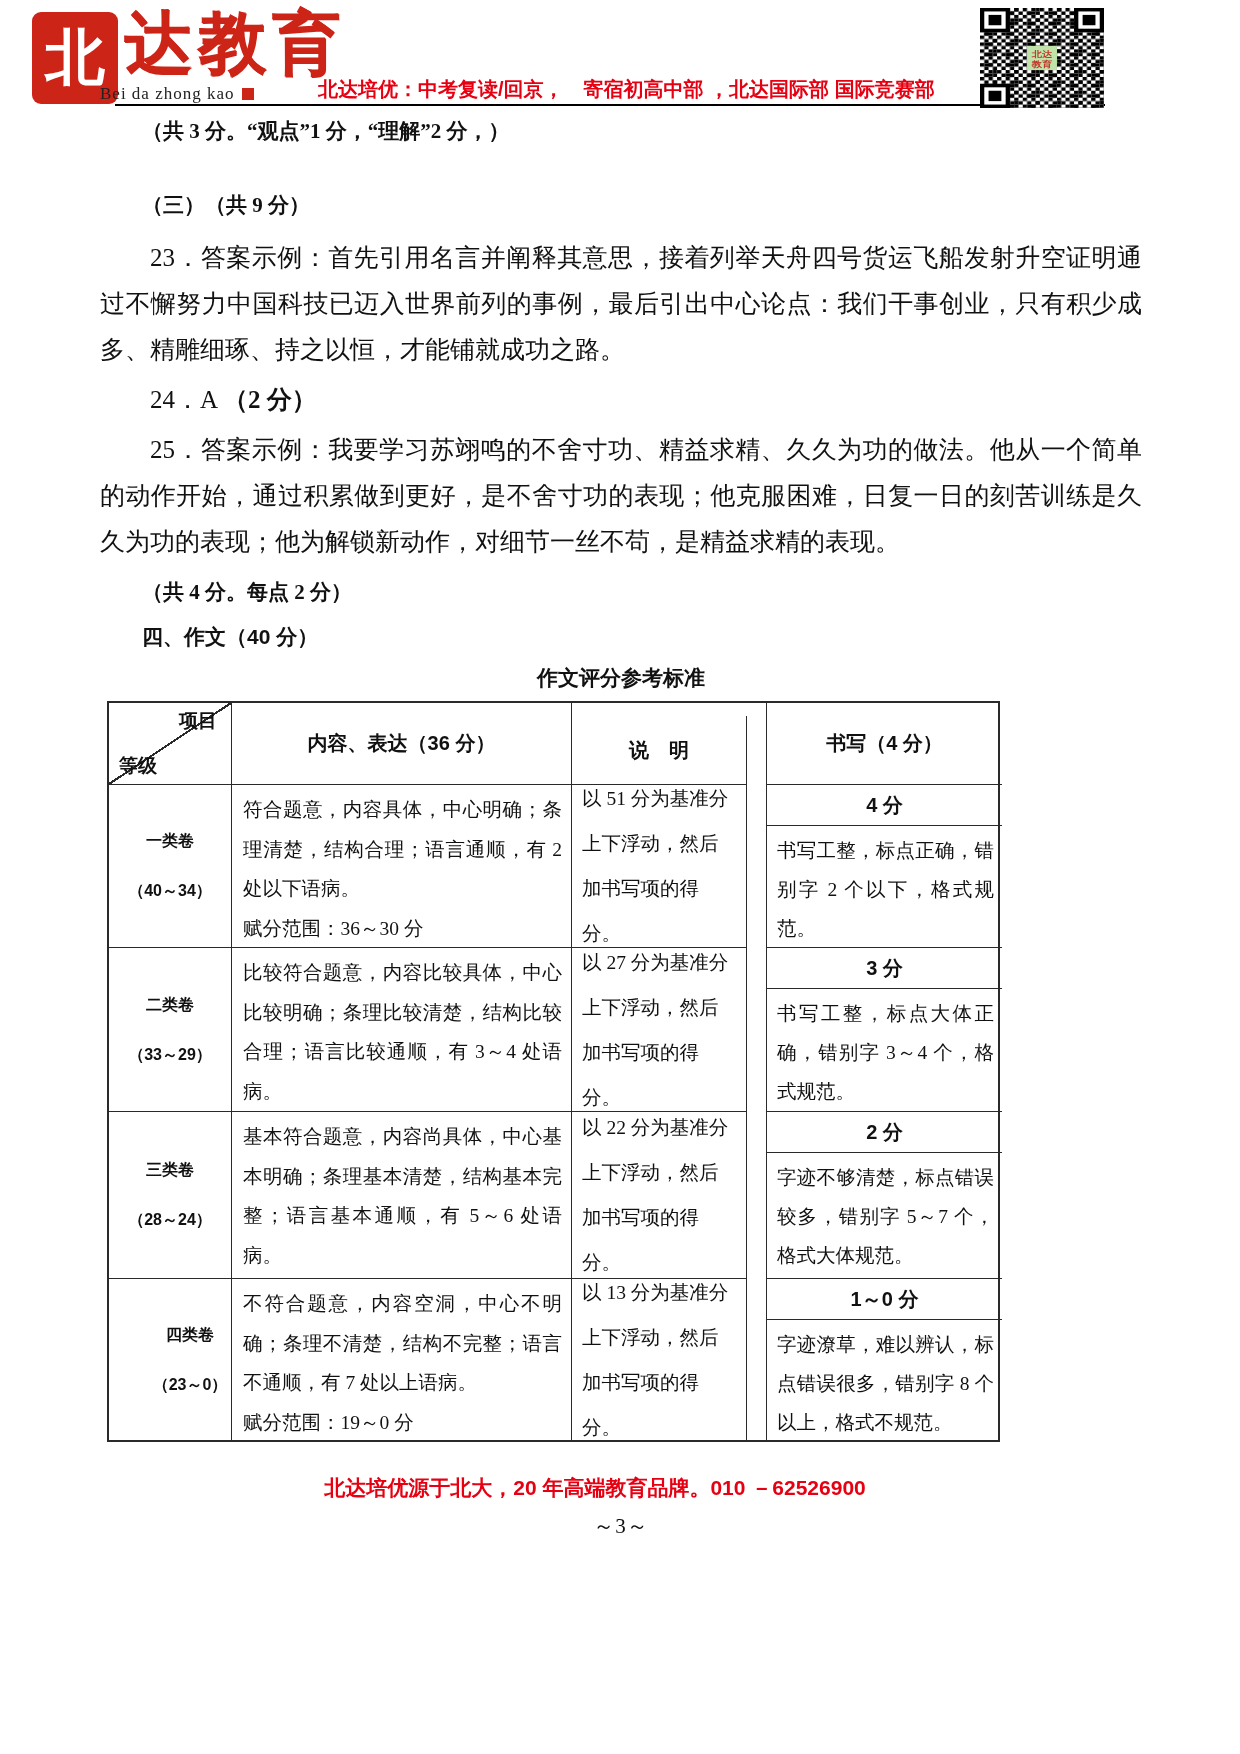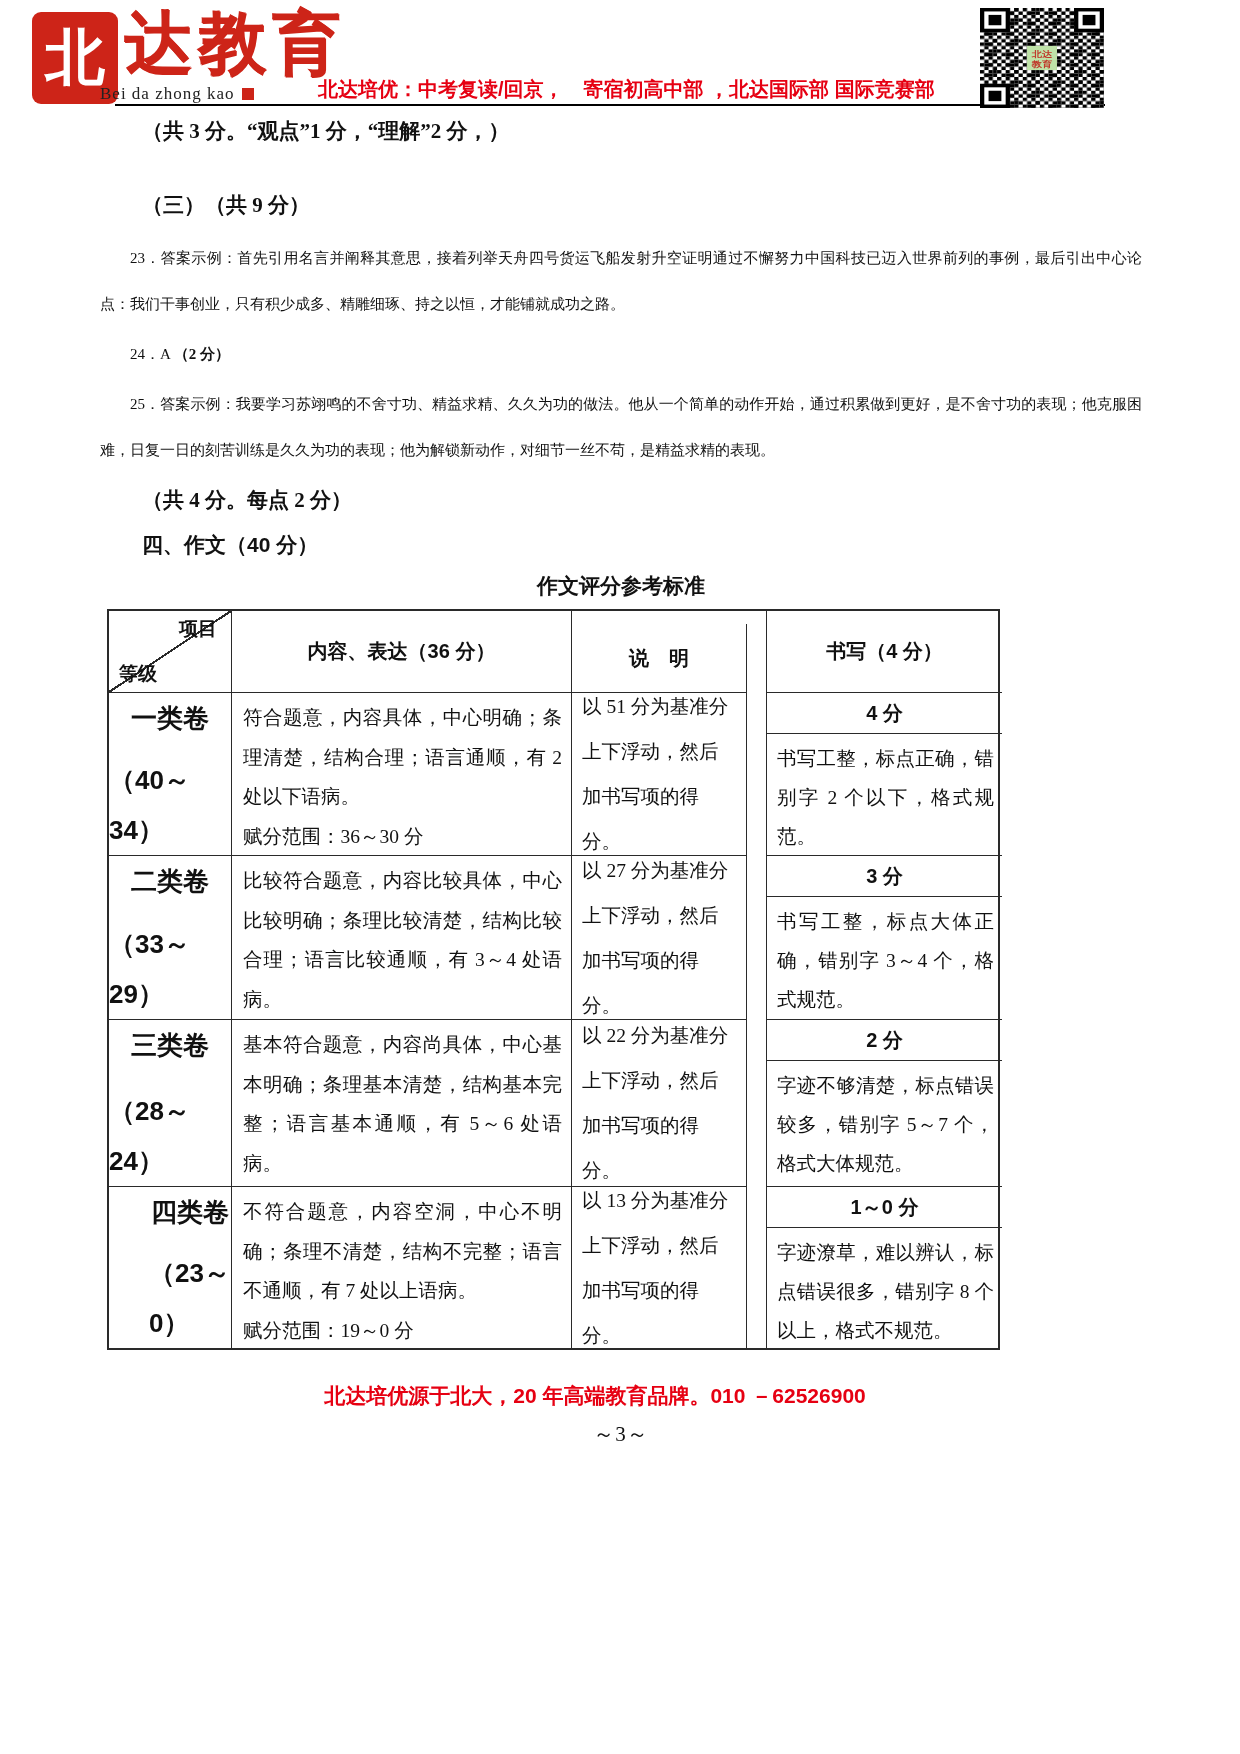--- a/index.html
+++ b/index.html
@@ -37,21 +37,21 @@
   .tagline{
     position:absolute;left:318px;top:76px;width:640px;
     font-family:"Liberation Sans","DejaVu Sans",sans-serif;
     font-size:20px;font-weight:bold;color:#e60012;white-space:nowrap;
   }
   .header-rule{position:absolute;left:115px;top:104px;width:990px;border-top:2.5px solid #000;}
   .qr{position:absolute;left:980px;top:8px;width:124px;height:100px;}
   
   .content{position:absolute;top:112px;left:0;right:0;padding:0 98px 0 100px;}
   .bline{font-size:21px;line-height:30px;text-indent:2em;font-weight:bold;}
-  .para{font-size:15px;line-height:46px;text-align:justify;text-indent:2em;}
+  .para{font-size:25px;line-height:46px;text-align:justify;text-indent:2em;}
   .mt-s{margin-top:12px;} .mt-m{margin-top:15px;} .mt-l{margin-top:44px;}
   .tbl-title{
     margin-top:12px;text-align:center;font-size:21px;font-weight:bold;
     font-family:"Liberation Sans","DejaVu Sans",sans-serif;
   }
   
   .rubric{
     margin:9px 0 0 7px;
     width:893px;
     display:grid;
@@ -71,22 +71,22 @@
   }
   .diag{
     position:relative;
     background:linear-gradient(to bottom right,transparent calc(50% - 1px),#2a2a2a calc(50% - 1px),#2a2a2a calc(50% + 1px),transparent calc(50% + 1px));
     font-weight:bold;font-size:19px;
     font-family:"Liberation Sans","DejaVu Sans",sans-serif;
   }
   .diag .tr{position:absolute;top:5px;right:14px;}
   .diag .bl{position:absolute;bottom:5px;left:10px;}
   .gradecell{
-    display:flex;flex-direction:column;align-items:center;justify-content:space-between;
-    font-weight:bold;font-size:26px;line-height:50px;
+    display:flex;flex-direction:column;align-items:center;justify-content:center;
+    font-weight:bold;font-size:16px;line-height:50px;
     font-family:"Liberation Sans","DejaVu Sans",sans-serif;
   }
   .contentcell{padding:5px 9px 0 11px;line-height:39.5px;text-align:justify;}
   .contentcell .range{text-align:left;}
   .notecell{display:flex;flex-direction:column;justify-content:center;padding:0 10px;line-height:45px;}
   .writecell{display:flex;flex-direction:column;padding:0;}
   .wscore{
     height:40px;flex:none;display:flex;align-items:center;justify-content:center;
     font-weight:bold;font-size:20px;border-bottom:1.5px solid #2a2a2a;
     font-family:"Liberation Sans","DejaVu Sans",sans-serif;

